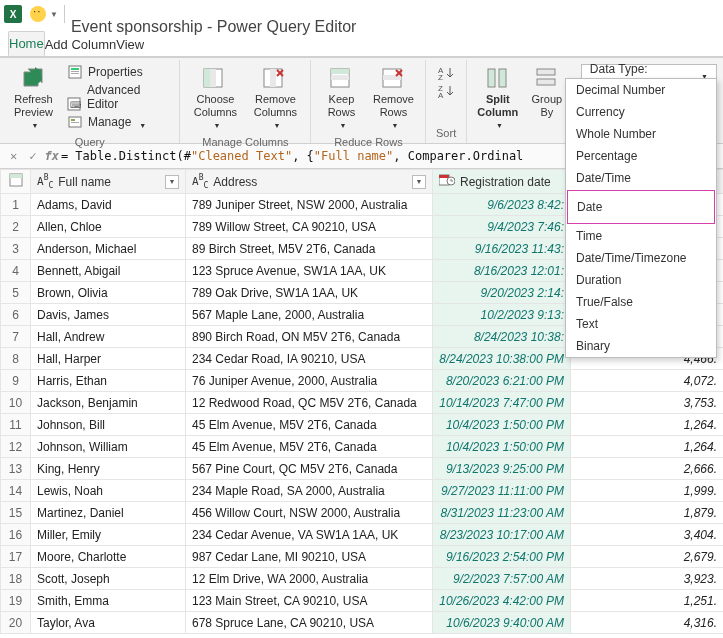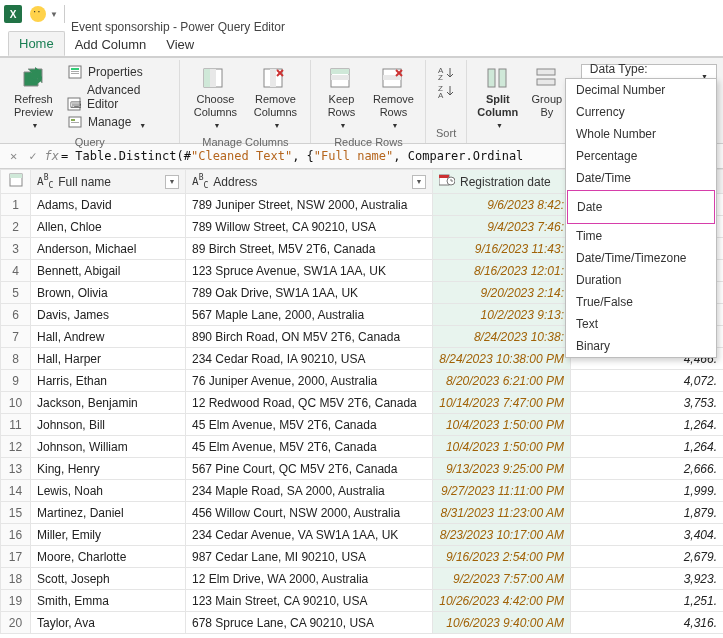--- a/index.html
+++ b/index.html
@@ -21,25 +21,25 @@
     display: flex;
     align-items: center;
     height: 28px;
     padding: 0 4px;
     background: #fff;
   }
   .excel-icon { width: 18px; height: 18px; background:#217346; color:#fff; display:flex; align-items:center; justify-content:center; font-size:10px; font-weight:bold; border-radius:2px; margin-right:4px;}
   .face-icon { width:16px; height:16px; background:#ffd24a; border-radius:50%; margin:0 4px; position:relative;}
   .face-icon:before { content:"··"; position:absolute; top:0px; left:3px; letter-spacing:1px; font-size:10px;}
   .qat-sep { width:1px; height:18px; background:#ccc; margin:0 6px;}
-  .title-text { font-size:12px; color:#444;margin-top:25px; }
+  .title-text { font-size:16px; color:#444;margin-top:25px; }
   .menubar {
     display:flex; padding:0 8px; height:28px; align-items:flex-end;
   }
-  .menu-item { padding:4px 10px; font-size:13px; color:#333;}
+  .menu-item { padding:4px 0; font-size:13px; color:#333;}
   .menu-item.active { background:#f3f3f3; border:1px solid #d0d0d0; border-bottom:1px solid #f3f3f3; border-radius:2px 2px 0 0; color:#1a7f54; }
   .ribbon {
     display:flex; align-items:stretch; background:#f3f3f3; border-top:1px solid #d0d0d0;
     height:86px; padding:2px 0 0 0;
   }
   .rgroup { display:flex; flex-direction:column; align-items:center; padding:2px 6px; border-right:1px solid #dcdcdc;}
   .rgroup.noright { border-right:none;}
   .rgroup .ctrls { display:flex; align-items:flex-start; gap:2px;}
   .big-btn { display:flex; flex-direction:column; align-items:center; justify-content:flex-start; width:58px; padding:4px 2px; text-align:center; font-size:11px; line-height:13px; color:#333; }
   .big-btn .ico { width:28px; height:24px; margin-bottom:3px; display:flex; align-items:center; justify-content:center;}
@@ -48,38 +48,38 @@
   .small-ico { width:16px; height:14px; display:flex; align-items:center; justify-content:center;}
   .grplabel { font-size:11px; color:#666; margin-top:auto; padding-bottom:2px; text-align:center; width:100%;}
   .dd-arrow{ font-size:7px; margin-left:3px; display:inline-block;}
   .ribbon-dtype { display:flex; flex-direction:column; padding:4px 6px; }
   .dtype-btn { display:flex; align-items:center; height:24px; padding:0 8px; border:1px solid #bdbdbd; background:#fff; font-size:12px; color:#333;}
   .dtype-menu { position:absolute; right:6px; top:78px; width:152px; background:#fff; border:1px solid #bdbdbd; box-shadow:2px 3px 6px rgba(0,0,0,0.18); z-index:10;}
   .dtype-opt { padding:4px 10px; font-size:12px; color:#333;}
   .dtype-opt.current { border:1.5px solid #d63eaa; margin:1px; padding:9px 9px;}
   .formulabar { display:flex; align-items:center; height:26px; border-top:1px solid #d0d0d0; border-bottom:1px solid #d0d0d0; background:#fafafa; padding:0 10px; font-family: Consolas, monospace; font-size:12px;}
   .formulabar .x-btn { color:#888; margin-right:12px;}
-  .formulabar .fx { font-style:italic; color:#888; margin:0 2px;}
+  .formulabar .fx { font-style:italic; color:#888; margin:0 2px;font-weight:bold;}
   .formula-text { color:#111; white-space:nowrap; overflow:hidden;}
   .formula-text .str { color:#b5651d;}
   .grid { position:relative; }
   table { border-collapse:collapse; width:100%; table-layout:fixed;}
   th, td { border:1px solid #e5e5e5; padding:0 6px; height:22px; font-size:12px; overflow:hidden; white-space:nowrap; text-overflow:ellipsis;}
   th { background:#f4f4f4; text-align:left; font-weight:normal; color:#333; height:24px;}
   col.cidx { width:30px;}
   col.cname { width:155px;}
   col.caddr { width:247px;}
   col.creg { width:138px;}
   col.clast { width:153px;}
   th.rowhdr, td.rowhdr { background:#fafafa; text-align:center; color:#666;}
   .col-hdr { display:flex; align-items:center; gap:5px;}
   .type-abc { font-family:Consolas,monospace; font-size:11px;}
   .type-abc sup{ font-size:8px;}
   .hdr-filter { margin-left:auto; width:14px; height:14px; border:1px solid #bbb; background:#fff; display:flex; align-items:center; justify-content:center; font-size:7px; color:#555;}
-  td.reg { font-style:italic; text-align:right; background:#e8f4ee; color:#a16207;}
+  td.reg { font-style:italic; text-align:right; background:#e8f4ee; color:#0f766e;}
   th.reg { background:#e8f4ee;}
   td.trunc, th.trunc { text-align:right; font-style:italic;padding-left:11px;}
   .refresh-svg path{ fill:#2e8b57;}
 </style>
 </head>
 <body>
 
 <div class="top">
   <div class="titlebar">
     <div class="excel-icon">X</div>

